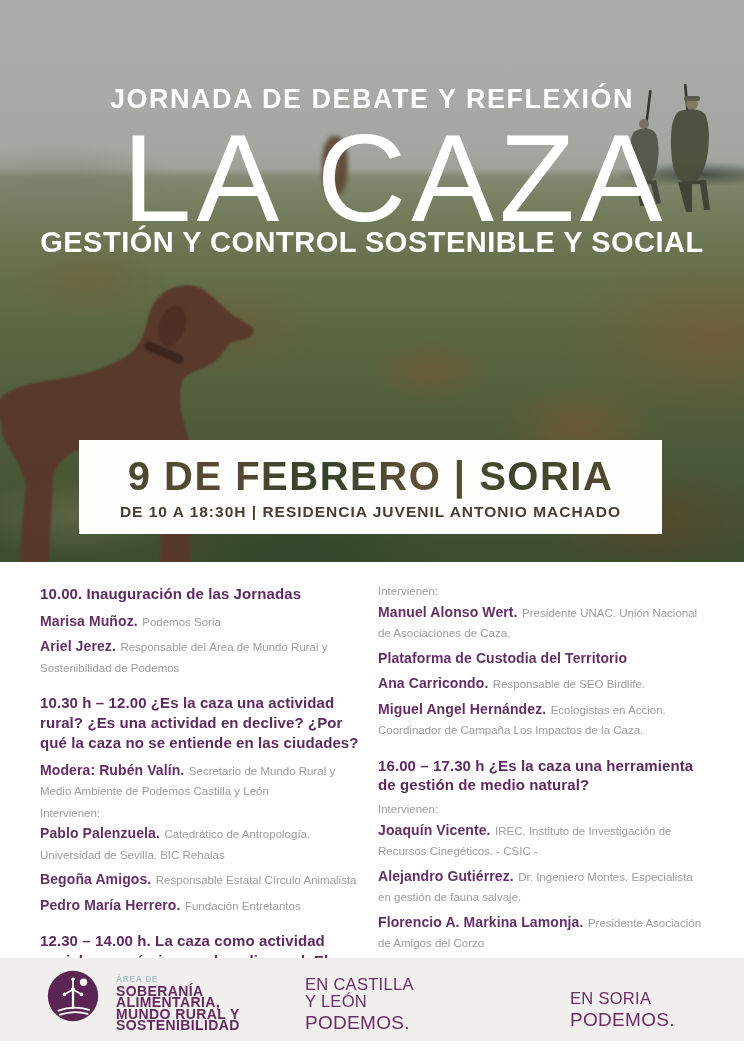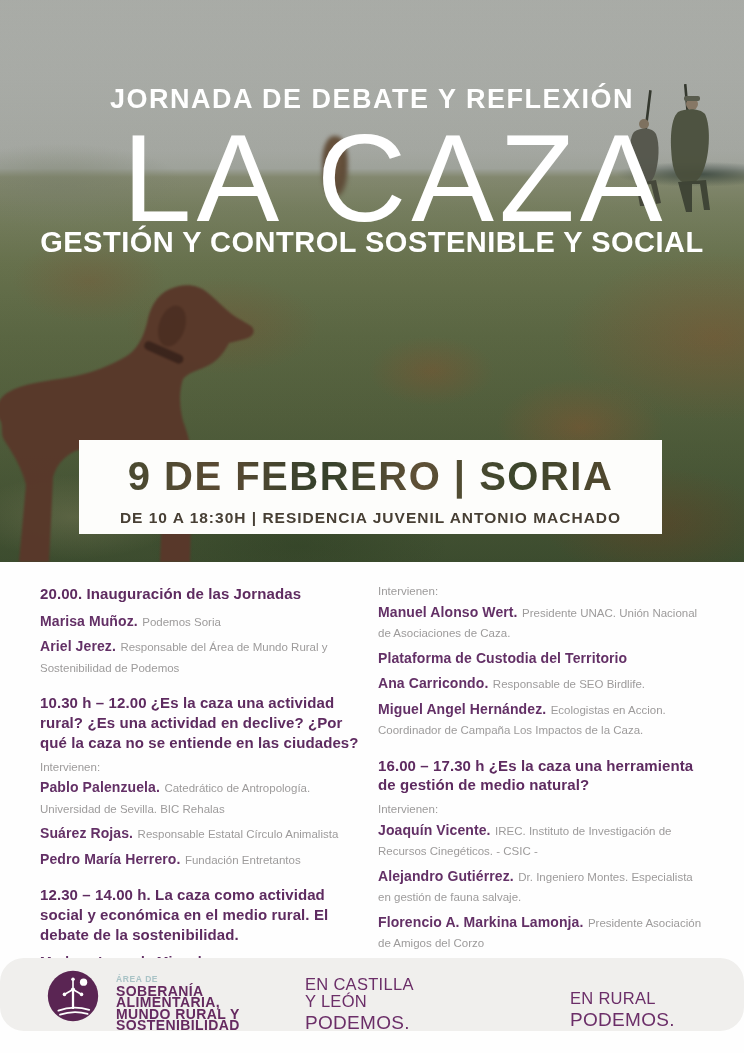--- a/index.html
+++ b/index.html
@@ -42,36 +42,36 @@
   .mid-figure{position:absolute;left:322px;top:136px;width:26px;height:60px;z-index:1;
        background:radial-gradient(ellipse at 50% 35%, #6f5740 0%, #5d4a36 60%, transparent 100%);
        border-radius:45% 45% 40% 40%;filter:blur(2px);}
 
   
   .banner{position:absolute;left:79px;top:440px;width:583px;height:94px;background:#fdfdfb;
           z-index:4;text-align:center;}
   .banner-date{margin-top:14px;font-weight:bold;font-size:40px;letter-spacing:1.5px;
     background:linear-gradient(90deg,#4a4a30 0%, #5a4a33 20%, #33402a 40%, #5f5036 60%, #3c462c 80%, #52482f 100%);
     -webkit-background-clip:text;background-clip:text;color:transparent;display:inline-block;}
-  .banner-details{margin-top:10px;font-weight:bold;font-size:15.5px;letter-spacing:1px;color:#473f34;}
+  .banner-details{margin-top:4px;font-weight:bold;font-size:15.5px;letter-spacing:1px;color:#473f34;}
 
   
   .col{position:absolute;top:584px;}
   .col-left{left:40px;width:322px;}
   .col-right{left:378px;width:330px;}
   .block{margin-bottom:16px;}
   .block + .block{margin-top:15px;}
   .block h3{margin:0 0 7px 0;font-size:15px;line-height:1.32;color:#5e2b60;letter-spacing:0.1px;}
   .entry{margin:0 0 5px 0;line-height:1.28;}
   .entry .name{font-weight:bold;font-size:14px;color:#633066;letter-spacing:0.1px;}
   .entry .role{font-size:11.5px;color:#9d9b9b;}
   .entry.note{font-size:11.5px;color:#9d9b9b;margin-bottom:3px;}
 
   
-  .footer{position:absolute;left:0;top:958px;width:744px;height:73px;background:#f0efed;border-radius:24px;}
+  .footer{position:absolute;left:0;top:958px;width:744px;height:83px;background:#f0efed;}
   .logo-circle{position:absolute;left:47px;top:12px;width:52px;height:52px;}
   .logo-text{position:absolute;left:116px;top:16px;line-height:11.5px;}
   .logo-area{font-size:8.5px;font-weight:bold;letter-spacing:0.6px;color:#a9c3c6;}
   .logo-line{font-size:14px;font-weight:bold;letter-spacing:0.4px;color:#652a60;}
   .brand{position:absolute;color:#6b2e68;}
   .brand-center{left:305px;top:18px;}
   .brand-right{left:570px;top:32px;}
   .brand .small{font-size:16.5px;line-height:17px;letter-spacing:0.3px;font-weight:normal;}
   .brand .big{font-size:19px;line-height:26px;font-weight:normal;letter-spacing:0.3px;}
 </style>
@@ -110,30 +110,31 @@
     <div class="hero-subtitle">GESTIÓN Y CONTROL SOSTENIBLE Y SOCIAL</div>
   </div>
 
   <div class="banner">
     <div class="banner-date">9 DE FEBRERO | SORIA</div>
     <div class="banner-details">DE 10 A 18:30H | RESIDENCIA JUVENIL ANTONIO MACHADO</div>
   </div>
 
   <div class="col col-left">
     <div class="block">
-      <h3>20.00. Inauguración de las Jornadas</h3>
+      <h3>10.00. Inauguración de las Jornadas</h3>
       <p class="entry"><span class="name">Marisa Muñoz.</span> <span class="role">Podemos Soria</span></p>
       <p class="entry"><span class="name">Ariel Jerez.</span> <span class="role">Responsable del Área de Mundo Rural y Sostenibilidad de Podemos</span></p>
     </div>
 
     <div class="block">
       <h3>10.30 h – 12.00 ¿Es la caza una actividad rural? ¿Es una actividad en declive? ¿Por qué la caza no se entiende en las ciudades?</h3>
+      <p class="entry"><span class="name">Modera: Rubén Valín.</span> <span class="role">Secretario de Mundo Rural y Medio Ambiente de Podemos Castilla y León</span></p>
       <p class="entry note">Intervienen:</p>
       <p class="entry"><span class="name">Pablo Palenzuela.</span> <span class="role">Catedrático de Antropología. Universidad de Sevilla. BIC Rehalas</span></p>
-      <p class="entry"><span class="name">Suárez Rojas.</span> <span class="role">Responsable Estatal Círculo Animalista</span></p>
+      <p class="entry"><span class="name">Begoña Amigos.</span> <span class="role">Responsable Estatal Círculo Animalista</span></p>
       <p class="entry"><span class="name">Pedro María Herrero.</span> <span class="role">Fundación Entretantos</span></p>
     </div>
 
     <div class="block">
       <h3>12.30 – 14.00 h. La caza como actividad social y económica en el medio rural.  El debate de la sostenibilidad.</h3>
       <p class="entry"><span class="name">Modera. Irene de Miguel.</span> <span class="role">Diputada en la Asamblea de Extremadura y Miembro de la Coordinación del Área Rural.</span></p>
     </div>
   </div>
 
   <div class="col col-right">
@@ -179,18 +180,18 @@
       <div class="logo-line">ALIMENTARIA,</div>
       <div class="logo-line">MUNDO RURAL Y</div>
       <div class="logo-line">SOSTENIBILIDAD</div>
     </div>
     <div class="brand brand-center">
       <div class="small">EN CASTILLA</div>
       <div class="small">Y LEÓN</div>
       <div class="big">PODEMOS.</div>
     </div>
     <div class="brand brand-right">
-      <div class="small">EN RURAL</div>
+      <div class="small">EN SORIA</div>
       <div class="big">PODEMOS.</div>
     </div>
   </div>
 
 </div>
 
 </body></html>

